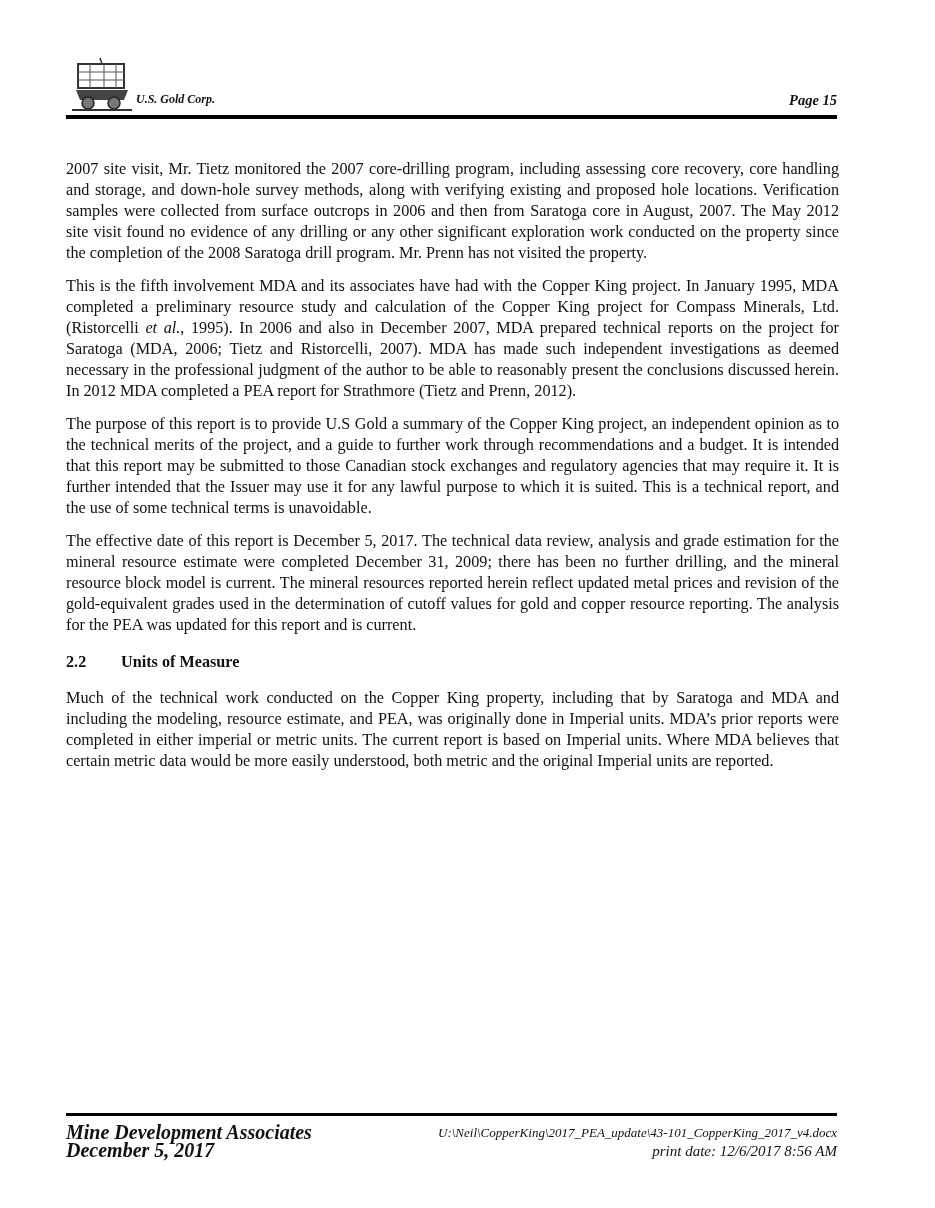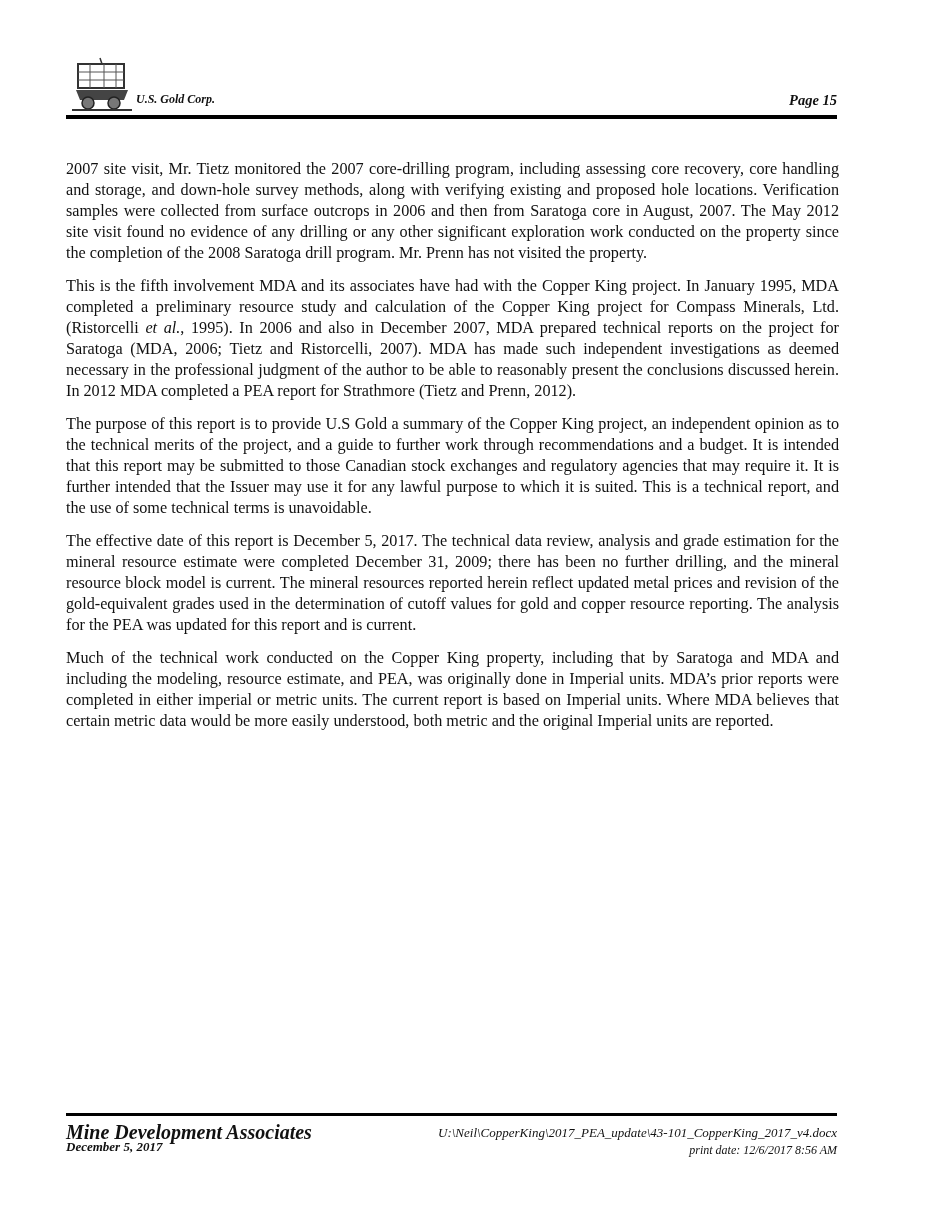--- a/index.html
+++ b/index.html
@@ -33,29 +33,29 @@
   }
   .section-heading .num { display: inline-block; width: 55px; }
 
   .ftr-rule { position: absolute; left: 66px; top: 1113px; width: 771px; height: 3px; background: #000; }
   .ftr-left1 {
     position: absolute; left: 66px; top: 1121px;
     font-style: italic; font-weight: bold; font-size: 20px; white-space: nowrap;
   }
   .ftr-left2 {
     position: absolute; left: 66px; top: 1139px;
-    font-style: italic; font-weight: bold; font-size: 13px; white-space: nowrap;
+    font-style: italic; font-weight: bold; font-size: 20px; white-space: nowrap;
   }
   .ftr-path {
     position: absolute; right: 98px; top: 1125px;
     font-style: italic; font-size: 13px; white-space: nowrap;
   }
   .ftr-print {
     position: absolute; right: 98px; top: 1143px;
-    font-style: italic; font-size: 12px; white-space: nowrap; text-align: center;
+    font-style: italic; font-size: 15px; white-space: nowrap; text-align: center;
   }
 </style>
 </head>
 <body>
 
 <div class="header">
   <svg class="logo" viewBox="0 0 64 58">
     <rect x="8" y="8" width="46" height="24" fill="none" stroke="#333" stroke-width="2"></rect>
     <line x1="8" y1="16" x2="54" y2="16" stroke="#555" stroke-width="1"></line>
     <line x1="8" y1="24" x2="54" y2="24" stroke="#555" stroke-width="1"></line>
@@ -71,20 +71,21 @@
   <div class="hdr-company">U.S. Gold Corp.</div>
   <div class="hdr-page">Page 15</div>
 </div>
 <div class="hdr-rule"></div>
 
 <div class="body-text">
   <p>2007 site visit, Mr. Tietz monitored the 2007 core-drilling program, including assessing core recovery, core handling and storage, and down-hole survey methods, along with verifying existing and proposed hole locations.  Verification samples were collected from surface outcrops in 2006 and then from Saratoga core in August, 2007.  The May 2012 site visit found no evidence of any drilling or any other significant exploration work conducted on the property since the completion of the 2008 Saratoga drill program.  Mr. Prenn has not visited the property.</p>
   <p><span>This is the fifth involvement MDA and its associates have had with the Copper King project.  In January 1995, MDA completed a preliminary resource study and calculation of the Copper King project for Compass Minerals, Ltd. (Ristorcelli </span><i>et al.</i><span>, 1995).  In 2006 and also in December 2007, MDA prepared technical reports on the project for Saratoga (MDA, 2006; Tietz and Ristorcelli, 2007).  MDA has made such independent investigations as deemed necessary in the professional judgment of the author to be able to reasonably present the conclusions discussed herein.  In 2012 MDA completed a PEA report for Strathmore (Tietz and Prenn, 2012).</span></p>
   <p>The purpose of this report is to provide U.S Gold a summary of the Copper King project, an independent opinion as to the technical merits of the project, and a guide to further work through recommendations and a budget.  It is intended that this report may be submitted to those Canadian stock exchanges and regulatory agencies that may require it.  It is further intended that the Issuer may use it for any lawful purpose to which it is suited.  This is a technical report, and the use of some technical terms is unavoidable.</p>
   <p>The effective date of this report is December 5, 2017.  The technical data review, analysis and grade estimation for the mineral resource estimate were completed December 31, 2009; there has been no further drilling, and the mineral resource block model is current.  The mineral resources reported herein reflect updated metal prices and revision of the gold-equivalent grades used in the determination of cutoff values for gold and copper resource reporting.  The analysis for the PEA was updated for this report and is current.</p>
+  <div class="section-heading"><span class="num">2.2</span><span>Units of Measure</span></div>
   <p>Much of the technical work conducted on the Copper King property, including that by Saratoga and MDA and including the modeling, resource estimate, and PEA, was originally done in Imperial units.  MDA’s prior reports were completed in either imperial or metric units.  The current report is based on Imperial units.  Where MDA believes that certain metric data would be more easily understood, both metric and the original Imperial units are reported.</p>
 </div>
 
 <div class="ftr-rule"></div>
 <div class="ftr-left1">Mine Development Associates</div>
 <div class="ftr-left2">December 5, 2017</div>
 <div class="ftr-path">U:\Neil\CopperKing\2017_PEA_update\43-101_CopperKing_2017_v4.docx</div>
 <div class="ftr-print">print date: 12/6/2017 8:56 AM</div>
 
 </body></html>

